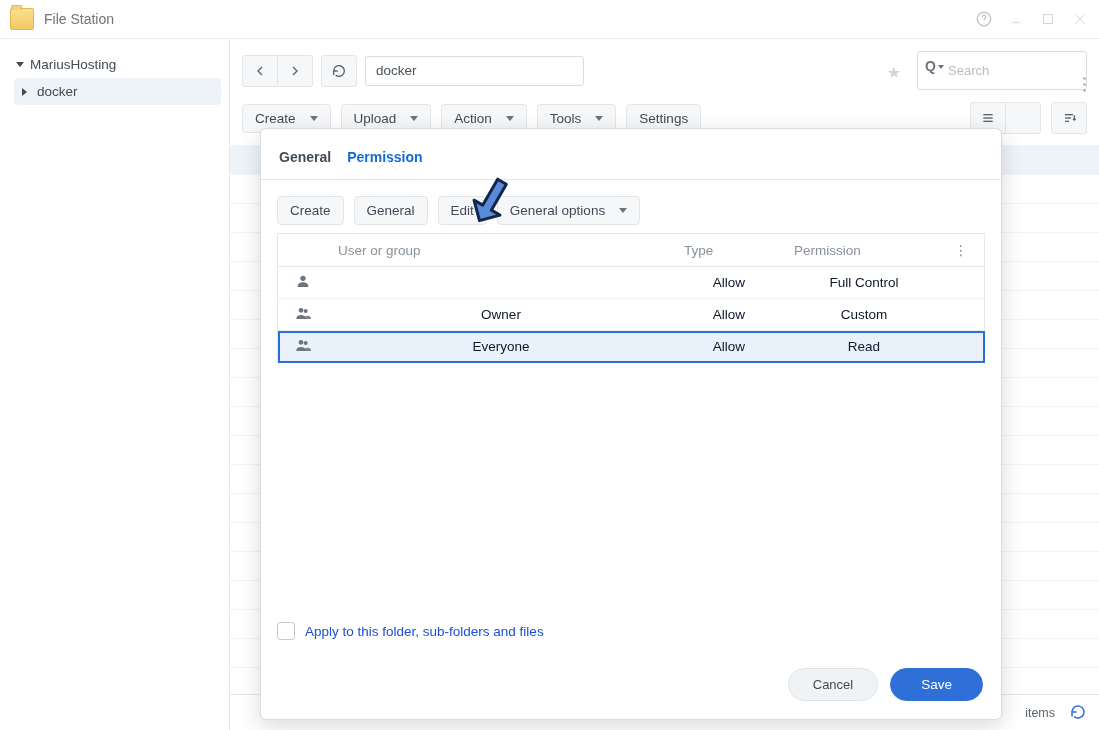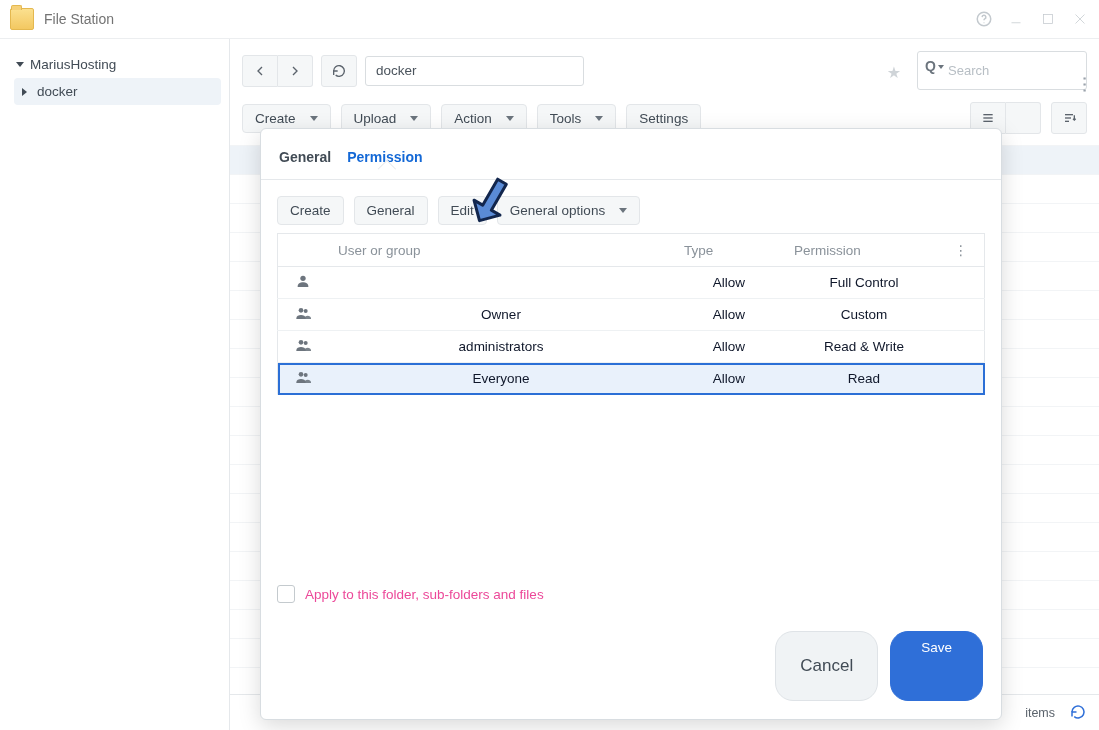--- a/index.html
+++ b/index.html
@@ -95,24 +95,24 @@
   .dlg-body{ flex:1; padding:0 16px; overflow:auto;}
   .perm-table{ width:100%; border-collapse:collapse; border:1px solid #e5e8eb; font-size:13.5px;}
   .perm-table th{ text-align:left; font-weight:normal; color:#8a929a; padding:8px 10px; border-bottom:1px solid #e5e8eb; background:#fff;}
   .perm-table td{ padding:6px 10px; border-bottom:1px solid #eef1f3; color:#0f172a;text-align:center;}
   .perm-table tr.selected td{ background:#e9f1fb; }
   .perm-table tr.selected{ outline:2px solid #2b6fd6; outline-offset:-2px;margin-top:29px;}
   .col-icon{width:30px; text-align:center;}
   .user-ico, .group-ico { display:inline-block; color:#6d757e; }
   .user-ico svg, .group-ico svg{ width:16px; height:16px;}
   .th-more{ width:20px; text-align:center; color:#9aa2ab;}
-  .checkbox-row{ display:flex; align-items:center; gap:10px; padding:16px; border-top:0; color:#ec4899; font-size:13.5px;}
+  .checkbox-row{ display:flex; align-items:center; gap:10px; padding:16px; border-top:0; color:#1d4ed8; font-size:13.5px;}
   .chk{ width:16px; height:16px; border:1.5px solid #c4cace; border-radius:3px; display:inline-block;}
   .dlg-foot{ display:flex; justify-content:flex-end; gap:12px; padding:12px 18px 18px;}
-  .btn-light{ background:#f0f3f5; border:1px solid #dfe3e7; border-radius:18px; padding:24px 24px; font-size:17px; color:#414b55; cursor:pointer;}
+  .btn-light{ background:#f0f3f5; border:1px solid #dfe3e7; border-radius:18px; padding:8px 24px; font-size:13px; color:#414b55; cursor:pointer;}
   .btn-primary{ background:#2f6fd8; border:1px solid #2f6fd8; color:#ffffff; border-radius:18px; padding:8px 30px; font-size:13.5px; cursor:pointer;}
 
   
   .arrow-anno{ position:absolute; left:452px; top:164px; z-index:10; pointer-events:none;}
 </style>
 </head>
 <body>
 
 <div class="titlebar">
   <span class="folder-icon"></span>
@@ -306,32 +306,20 @@
                   <circle cx="9" cy="8" r="3.5"></circle>
                   <circle cx="16" cy="9" r="3"></circle>
                   <path d="M2 20c0-3.5 3.5-5 7-5s7 1.5 7 5v1H2z"></path>
                   <path d="M14 20c0-2.5 2.5-4 5-4s5 1.5 5 4v1h-10z" opacity=".9"></path>
                 </svg></span></td>
             <td>Owner</td>
             <td>Allow</td>
             <td>Custom</td>
             <td></td>
           </tr>
-          <tr>
-            <td class="col-icon"><span class="group-ico"><svg viewBox="0 0 24 24" fill="#6d757e">
-                  <circle cx="9" cy="8" r="3.5"></circle>
-                  <circle cx="16" cy="9" r="3"></circle>
-                  <path d="M2 20c0-3.5 3.5-5 7-5s7 1.5 7 5v1H2z"></path>
-                  <path d="M14 20c0-2.5 2.5-4 5-4s5 1.5 5 4v1h-10z" opacity=".9"></path>
-                </svg></span></td>
-            <td>administrators</td>
-            <td>Allow</td>
-            <td>Read &amp; Write</td>
-            <td></td>
-          </tr>
           <tr class="selected">
             <td class="col-icon"><span class="group-ico"><svg viewBox="0 0 24 24" fill="#6d757e">
                   <circle cx="9" cy="8" r="3.5"></circle>
                   <circle cx="16" cy="9" r="3"></circle>
                   <path d="M2 20c0-3.5 3.5-5 7-5s7 1.5 7 5v1H2z"></path>
                   <path d="M14 20c0-2.5 2.5-4 5-4s5 1.5 5 4v1h-10z" opacity=".9"></path>
                 </svg></span></td>
             <td>Everyone</td>
             <td>Allow</td>
             <td>Read</td>

